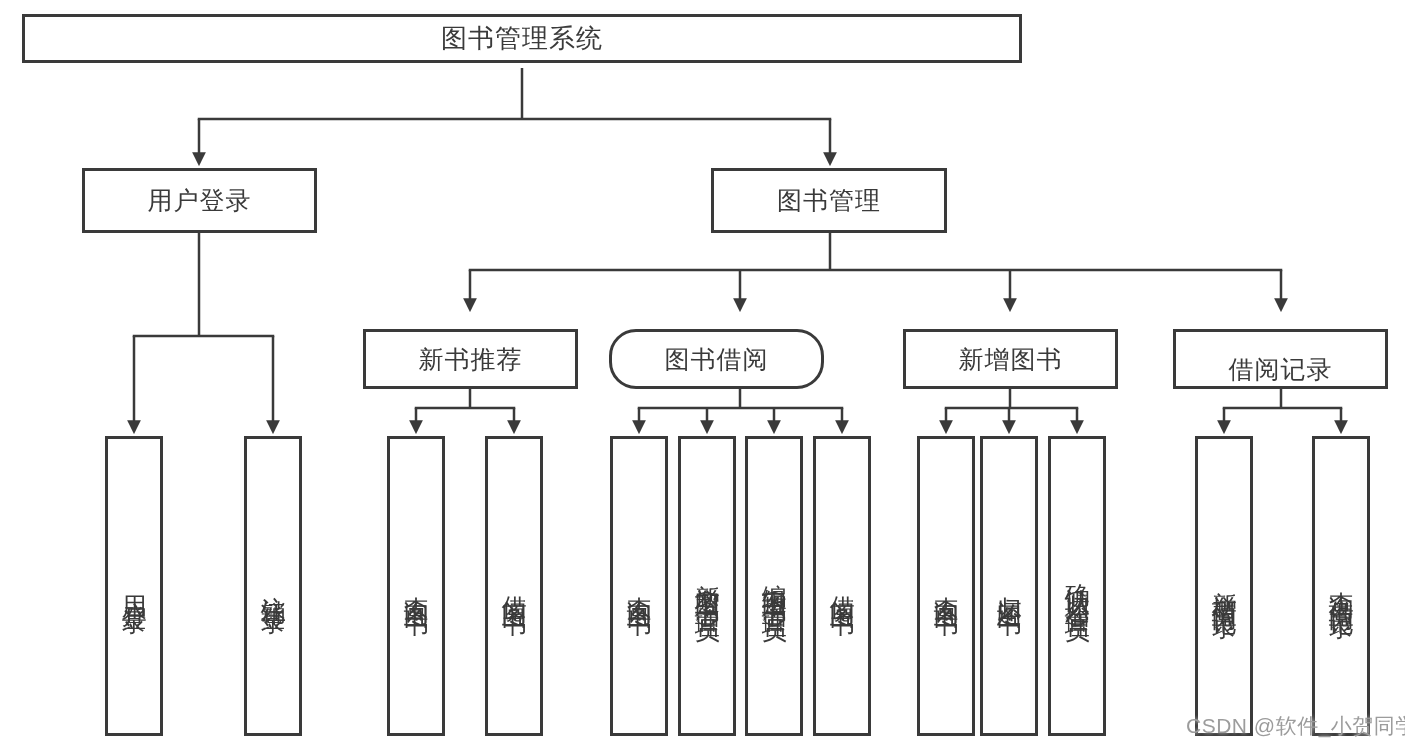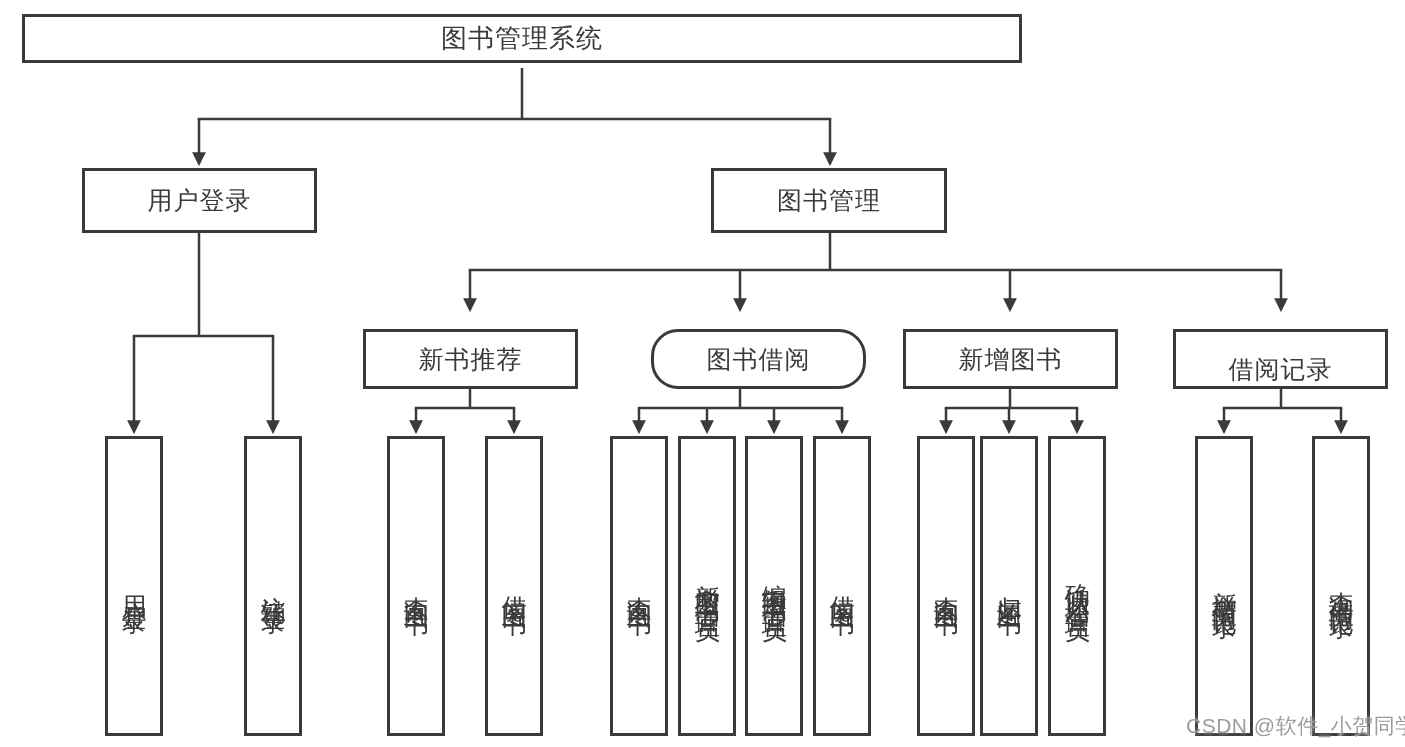--- a/index.html
+++ b/index.html
@@ -105,21 +105,21 @@
   <div class="box l2" style="left:82px;width:235px;">
     <span class="hlabel">用户登录</span>
   </div>
   <div class="box l2" style="left:711px;width:236px;">
     <span class="hlabel">图书管理</span>
   </div>
 
   <div class="box l3" style="left:363px;">
     <span class="hlabel">新书推荐</span>
   </div>
-  <div class="box l3" style="left:651px;border-radius:27px;">
+  <div class="box l3" style="left:609px;border-radius:27px;">
     <span class="hlabel">图书借阅</span>
   </div>
   <div class="box l3" style="left:903px;">
     <span class="hlabel">新增图书</span>
   </div>
   <div class="box l3" style="left:1173px;align-items:flex-end;">
     <span class="hlabel">借阅记录</span>
   </div>
 
   <div class="box leaf" style="left:105px;">

